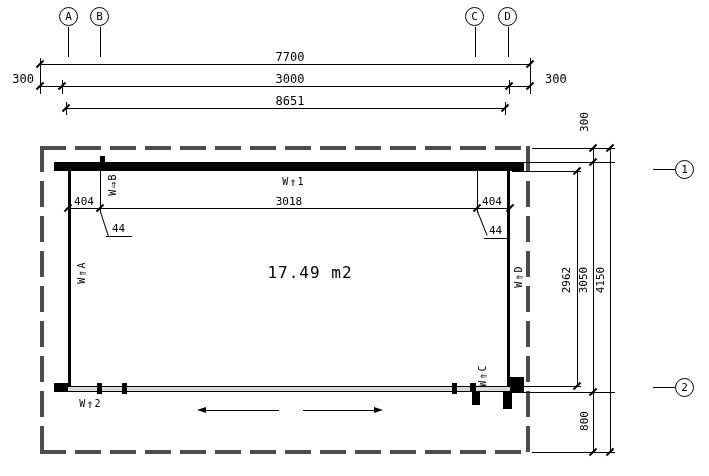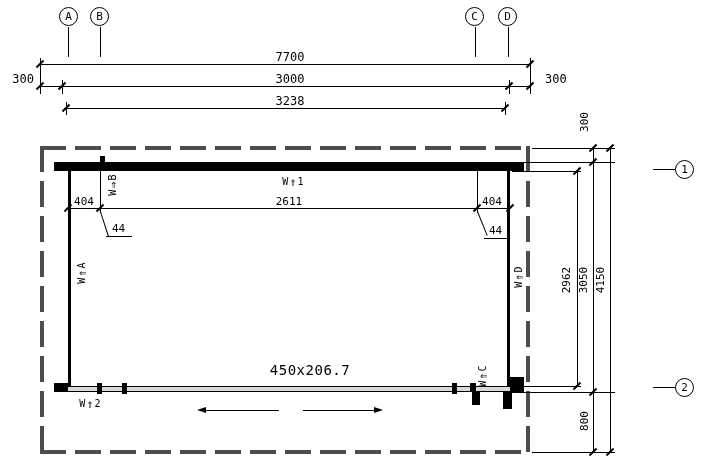--- a/index.html
+++ b/index.html
@@ -72,21 +72,21 @@
   <div class="hl" style="left:40px;top:86px;width:490px;"></div>
   <div class="txt c" style="left:245px;top:73px;width:90px;">3000</div>
   <div class="txt rr" style="left:0px;top:73px;width:34px;">300</div>
   <div class="txt" style="left:545px;top:73px;width:40px;">300</div>
   <div class="tick" style="left:35px;top:85px;"></div>
   <div class="tick" style="left:57px;top:85px;"></div>
   <div class="tick" style="left:504px;top:85px;"></div>
   <div class="tick" style="left:525px;top:85px;"></div>
 
   <div class="hl" style="left:66px;top:108px;width:439px;"></div>
-  <div class="txt c" style="left:245px;top:95px;width:90px;">3238</div>
+  <div class="txt c" style="left:245px;top:95px;width:90px;">8651</div>
   <div class="tick" style="left:61px;top:107px;"></div>
   <div class="tick" style="left:500px;top:107px;"></div>
 
   <div class="dash-h" style="left:40px;top:146px;width:490px;"></div>
   <div class="dash-h" style="left:40px;top:450px;width:490px;"></div>
   <div class="dash-v" style="left:40px;top:146px;height:308px;"></div>
   <div class="dash-v" style="left:526px;top:146px;height:308px;"></div>
 
   <div class="blk" style="left:68px;top:162px;width:442px;height:9px;"></div>
   <div class="blk" style="left:68px;top:162px;width:3px;height:230px;"></div>
@@ -107,21 +107,21 @@
   <div class="blk" style="left:503px;top:392px;width:9px;height:17px;"></div>
 
   <div class="vl" style="left:100px;top:171px;height:42px;"></div>
   <div class="vl" style="left:477px;top:171px;height:42px;"></div>
   <div class="hl" style="left:68px;top:208px;width:442px;"></div>
   <div class="tick" style="left:63px;top:207px;"></div>
   <div class="tick" style="left:95px;top:207px;"></div>
   <div class="tick" style="left:472px;top:207px;"></div>
   <div class="tick" style="left:505px;top:207px;"></div>
   <div class="txt sm c" style="left:70px;top:196px;width:28px;">404</div>
-  <div class="txt sm c" style="left:267px;top:196px;width:44px;">2611</div>
+  <div class="txt sm c" style="left:267px;top:196px;width:44px;">3018</div>
   <div class="txt sm c" style="left:478px;top:196px;width:28px;">404</div>
 
   <div class="diag" style="left:100px;top:210px;transform:rotate(72deg);"></div>
   <div class="hl" style="left:106px;top:236px;width:26px;"></div>
   <div class="txt sm" style="left:112px;top:223px;">44</div>
   <div class="diag" style="left:477px;top:210px;transform:rotate(68deg);"></div>
   <div class="hl" style="left:484px;top:238px;width:26px;"></div>
   <div class="txt sm" style="left:489px;top:225px;">44</div>
 
   <div class="wl" style="left:275px;top:175px;width:36px;height:14px;">
@@ -148,21 +148,21 @@
     <span>W</span>
       <span class="ar">⇑</span>
       <span>C</span>
   </div>
   <div class="wl r90" style="left:501px;top:270px;width:36px;height:14px;">
     <span>W</span>
       <span class="ar">⇑</span>
       <span>D</span>
   </div>
 
-  <div class="txt c" style="left:255px;top:363px;width:110px;font-size:14px;letter-spacing:0.5px;">450x206.7</div>
+  <div class="txt c" style="left:250px;top:264px;width:120px;font-size:16px;letter-spacing:1px;">17.49 m2</div>
 
   <div class="hl" style="left:203px;top:410px;width:76px;"></div>
   <div class="tri-l" style="left:197px;top:407px;"></div>
   <div class="hl" style="left:303px;top:410px;width:76px;"></div>
   <div class="tri-r" style="left:374px;top:407px;"></div>
 
   <div class="hl" style="left:532px;top:148px;width:83px;"></div>
   <div class="hl" style="left:512px;top:162px;width:103px;"></div>
   <div class="hl" style="left:512px;top:171px;width:69px;"></div>
   <div class="hl" style="left:512px;top:386px;width:69px;"></div>

